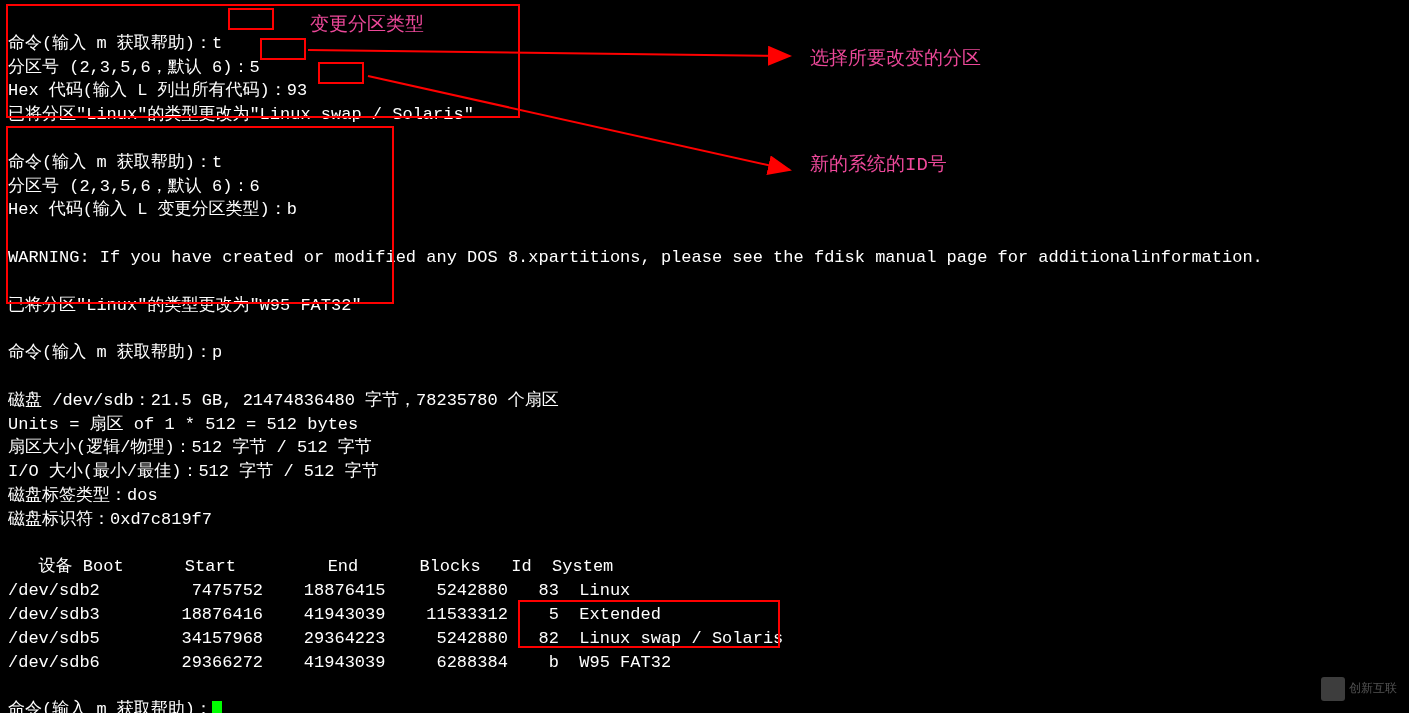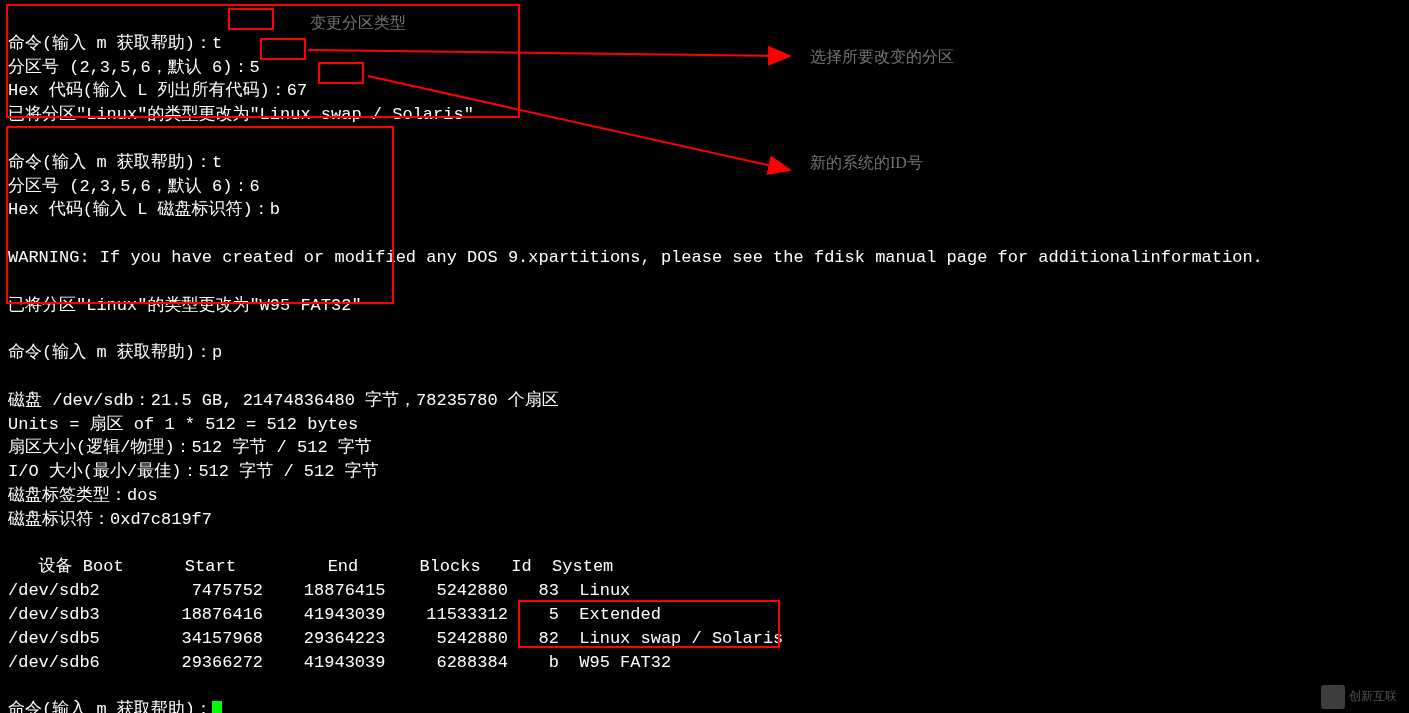--- a/index.html
+++ b/index.html
@@ -17,32 +17,32 @@
       height: 713px;
       position: relative;
       overflow: hidden;
       padding: 8px;
     }
     .terminal {
       white-space: pre;
     }
     .annotation {
       position: absolute;
-      color: #737373;
-      font-family: Liberation Serif, serif;
-      font-size: 16px;
+      color: #ec4899;
+      font-family: Liberation Mono, monospace;
+      font-size: 19px;
       font-weight: normal;
     }
     .arrow-svg {
       position: absolute;
       pointer-events: none;
     }
     .watermark {
       position: absolute;
-      bottom: 4px;
+      bottom: 12px;
       right: 12px;
       color: #888;
       font-size: 12px;
       opacity: 0.6;
       font-family: sans-serif;
     }
     .watermark-logo {
       display: inline-block;
       width: 24px;
       height: 24px;
@@ -74,28 +74,28 @@
     #ann-1 { left: 310px; top: 12px; }
     #ann-2 { left: 810px; top: 46px; }
     #ann-3 { left: 810px; top: 152px; }
   </style>
 </head>
 <body>
 
 <div class="terminal">
 <span>命令(输入 m 获取帮助)：</span><span>t</span>
 <span>分区号 (2,3,5,6，默认 6)：</span><span>5</span>
-<span>Hex 代码(输入 L 列出所有代码)：</span><span>67</span>
+<span>Hex 代码(输入 L 列出所有代码)：</span><span>93</span>
 <span>已将分区"Linux"的类型更改为"Linux swap / Solaris"</span>
 
 <span>命令(输入 m 获取帮助)：t</span>
 <span>分区号 (2,3,5,6，默认 6)：6</span>
-<span>Hex 代码(输入 L 磁盘标识符)：b</span>
+<span>Hex 代码(输入 L 变更分区类型)：b</span>
 
-<span>WARNING: If you have created or modified any DOS 9.xpartitions, please see the fdisk manual page for additionalinformation.</span>
+<span>WARNING: If you have created or modified any DOS 8.xpartitions, please see the fdisk manual page for additionalinformation.</span>
 
 <span>已将分区"Linux"的类型更改为"W95 FAT32"</span>
 
 <span>命令(输入 m 获取帮助)：p</span>
 
 <span>磁盘 /dev/sdb：21.5 GB, 21474836480 字节，78235780 个扇区</span>
 <span>Units = 扇区 of 1 * 512 = 512 bytes</span>
 <span>扇区大小(逻辑/物理)：512 字节 / 512 字节</span>
 <span>I/O 大小(最小/最佳)：512 字节 / 512 字节</span>
 <span>磁盘标签类型：dos</span>

